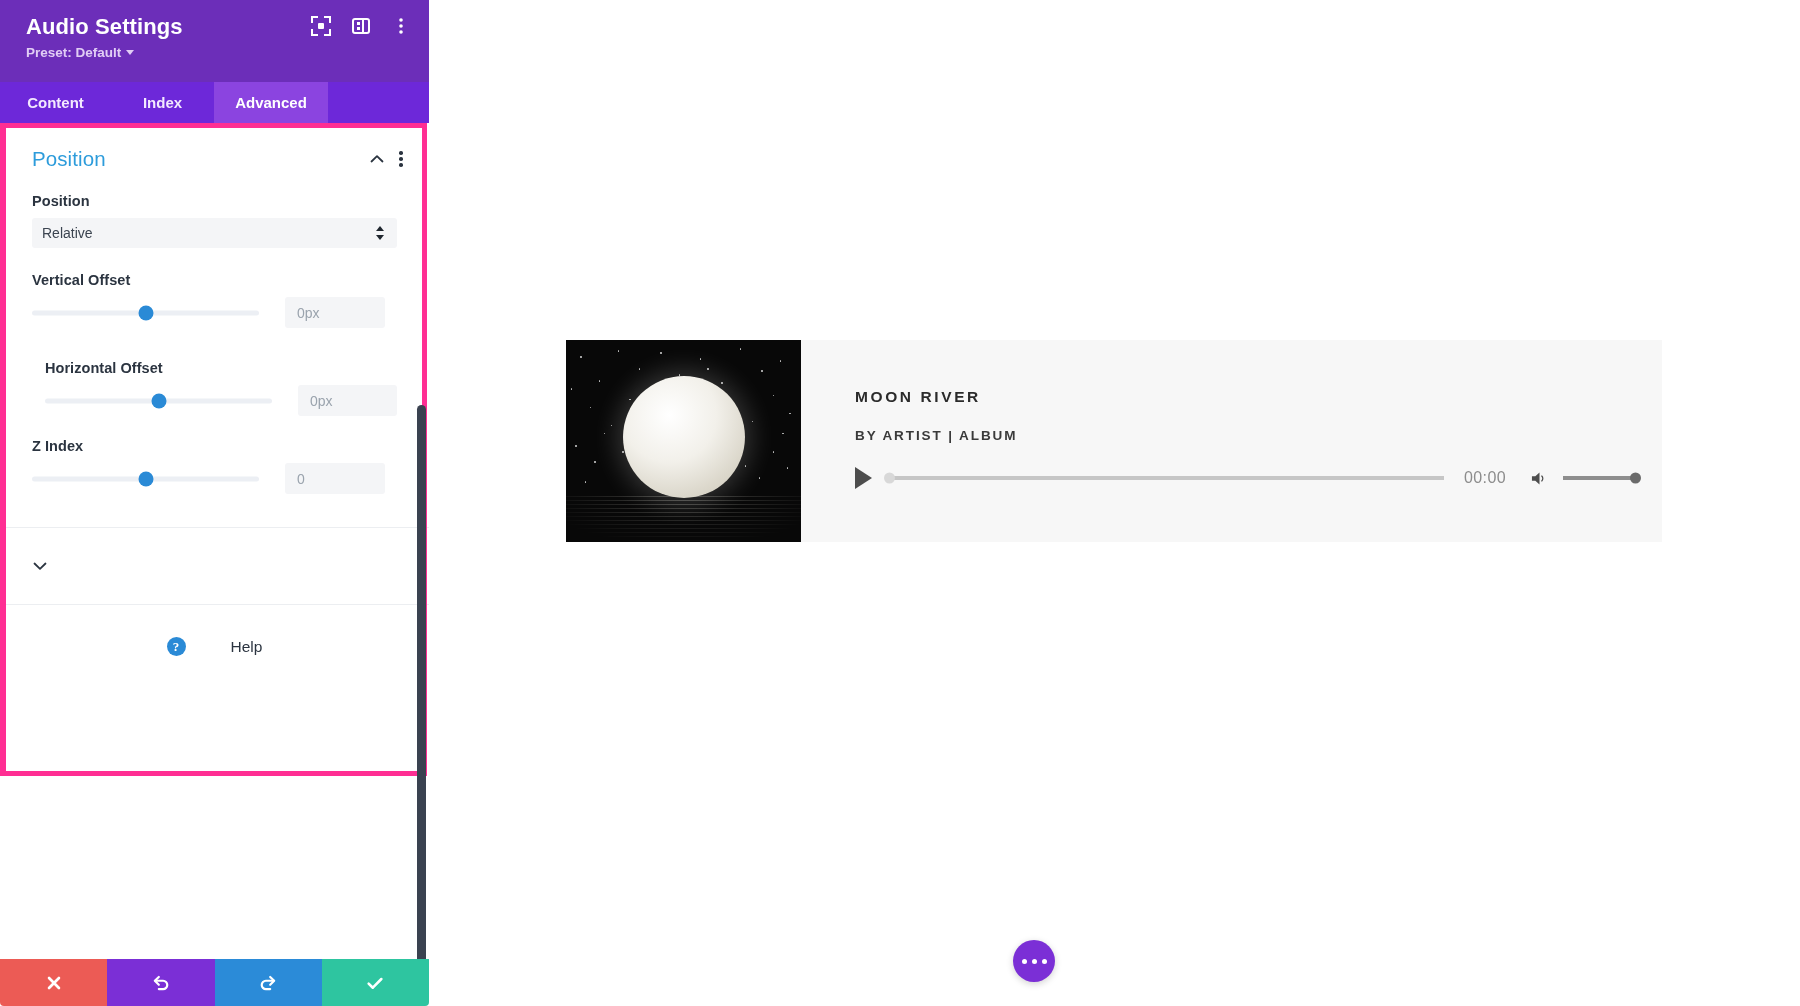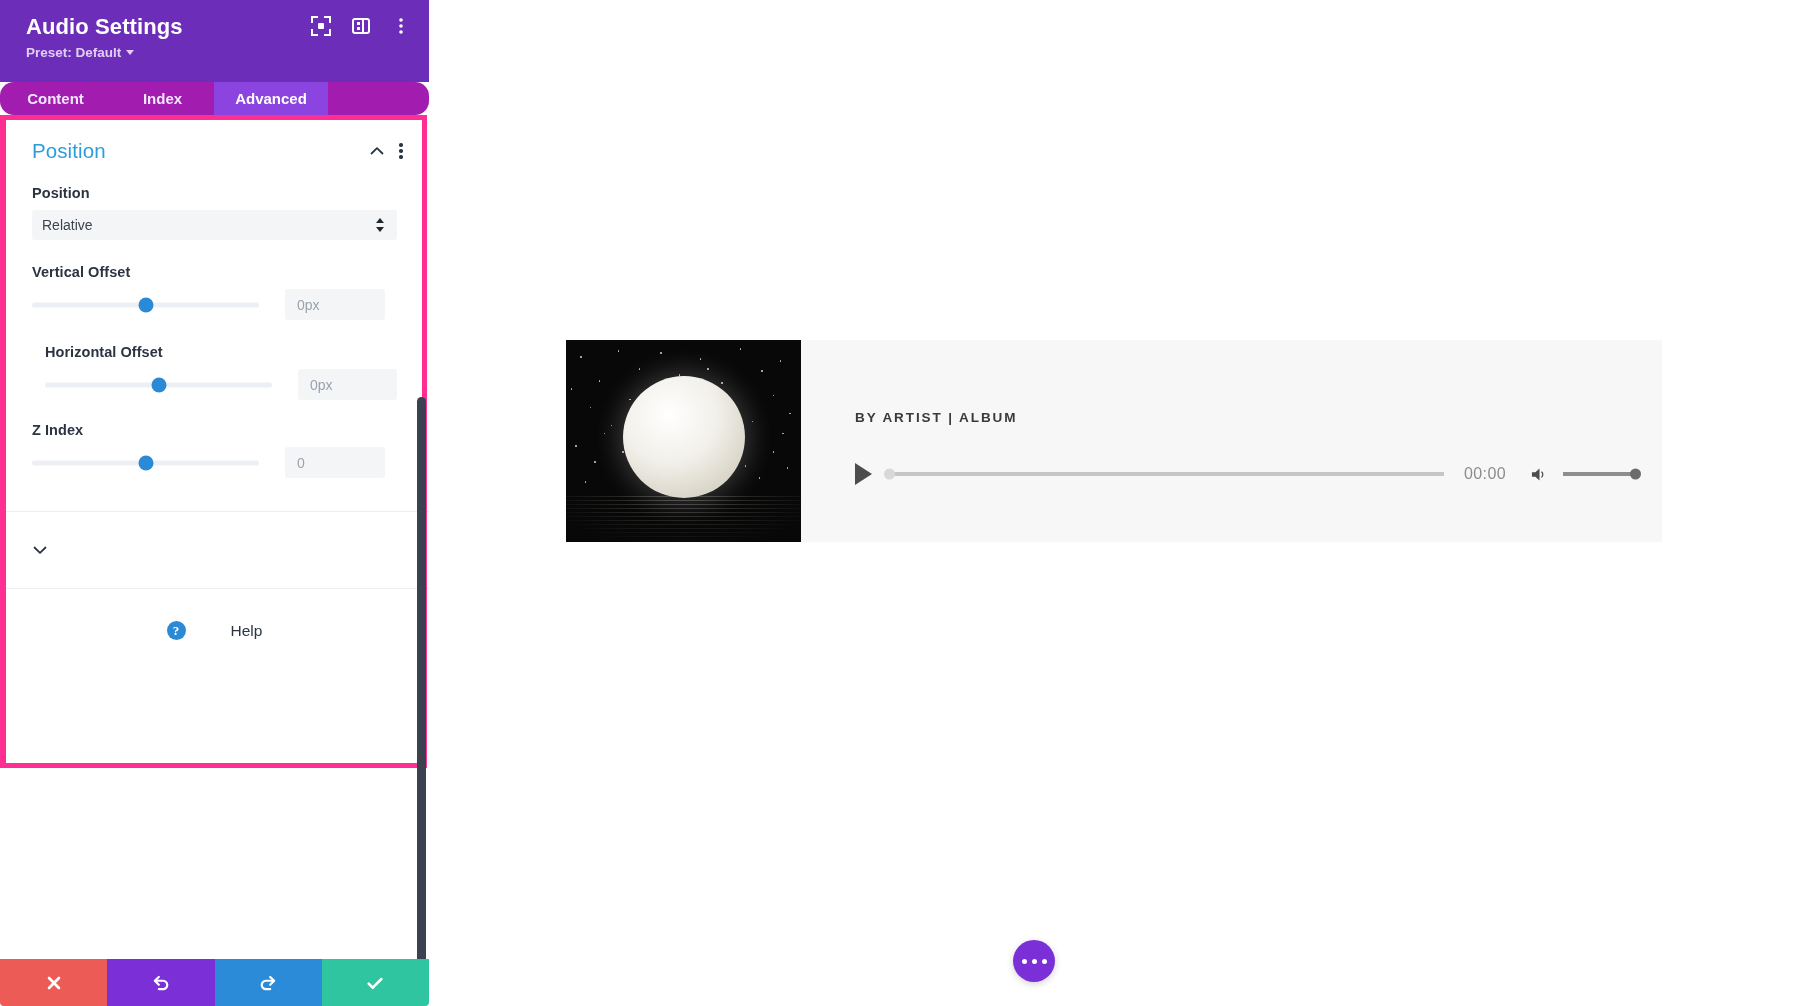--- a/index.html
+++ b/index.html
@@ -50,25 +50,24 @@
   }
   .header-icons {
     position: absolute; right: 18px; top: 16px;
     display: flex; align-items: center; gap: 20px;
   }
   .hdr-icon { width: 20px; height: 20px; display:block; cursor:pointer; }
   .hdr-icon svg { display:block; }
 
   
   .tab-bar {
-    background: #a21caf;
-    height: 33px;
+    background: #6d28d9;
+    height: 41px;
     display: flex; align-items: stretch;
     flex: 0 0 auto;
-    border-radius: 14px;
   }
   .tab {
     display: flex; align-items: center; justify-content: center;
     color: #f3e9ff;
     font-size: 15px; font-weight: 600;
     cursor: pointer;
     padding: 0 8px;
   }
   .tab-content { width: 111px; }
   .tab-design  { width: 103px; }
@@ -261,21 +260,21 @@
   }
   .track-title {
     font-size:15.5px; font-weight:700; color:#2b2b2b;
     letter-spacing: 2.6px;
   }
   .track-sub {
     font-size:13.5px; font-weight:700; color:#3a3a3a;
     letter-spacing: 1.9px; margin-top: 22px;
   }
   .player-controls {
-    display:flex; align-items:center; margin-top: 38px; gap:0;
+    display:flex; align-items:center; margin-top: 24px; gap:0;
   }
   .play-btn {
     width:0; height:0; cursor:pointer;
     border-top:11px solid transparent; border-bottom:11px solid transparent;
     border-left:17px solid #4d4d4d;
     margin-right: 12px;
   }
   .progress {
     position:relative; width: 560px; height:14px; cursor:pointer;
   }
@@ -391,21 +390,21 @@
             <div class="field-label">Vertical Offset</div>
             <div class="range-row">
               <div class="slider">
                 <span class="track"></span>
                 <span class="thumb" style="left:50%;"></span>
               </div>
               <div class="num-input">0px</div>
             </div>
           </div>
 
-          <div class="field" style="margin-top:24px;padding-left:45px;">
+          <div class="field" style="margin-top:32px;padding-left:45px;">
             <div class="field-label">Horizontal Offset</div>
             <div class="range-row">
               <div class="slider">
                 <span class="track"></span>
                 <span class="thumb" style="left:50%;"></span>
               </div>
               <div class="num-input">0px</div>
             </div>
           </div>
 
@@ -520,20 +519,21 @@
             <i style="left:76%;top:62%"></i>
           <i style="left:24%;top:55%"></i>
             <i style="left:34%;top:49%"></i>
             <i style="left:60%;top:14%"></i>
         </div>
         <div class="moon"></div>
         <div class="water"></div>
       </div>
 
       <div class="player-side">
+        <div class="track-title">MOON RIVER</div>
         <div class="track-sub">BY ARTIST | ALBUM</div>
 
         <div class="player-controls">
           <span class="play-btn"></span>
           <span class="progress">
             <span class="ptrack"></span>
             <span class="phandle"></span>
           </span>
           <span class="time">00:00</span>
           <span class="vol-icon">

